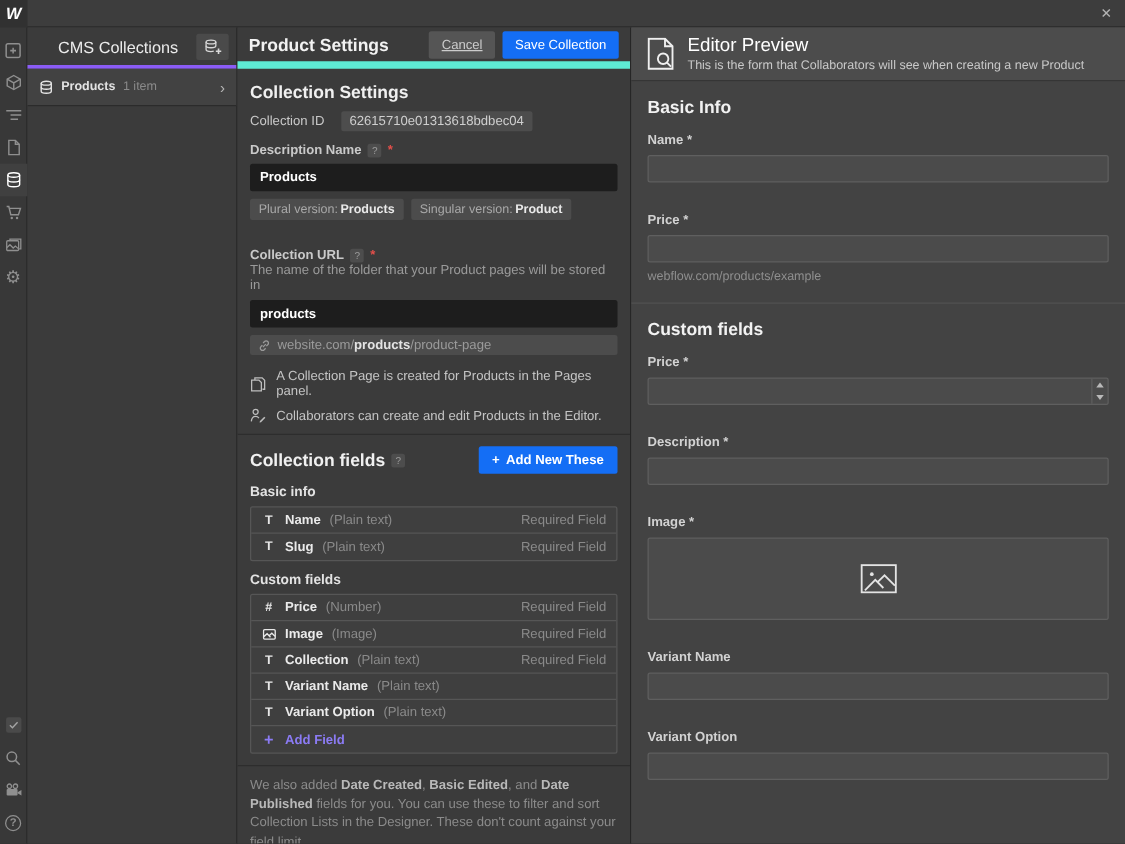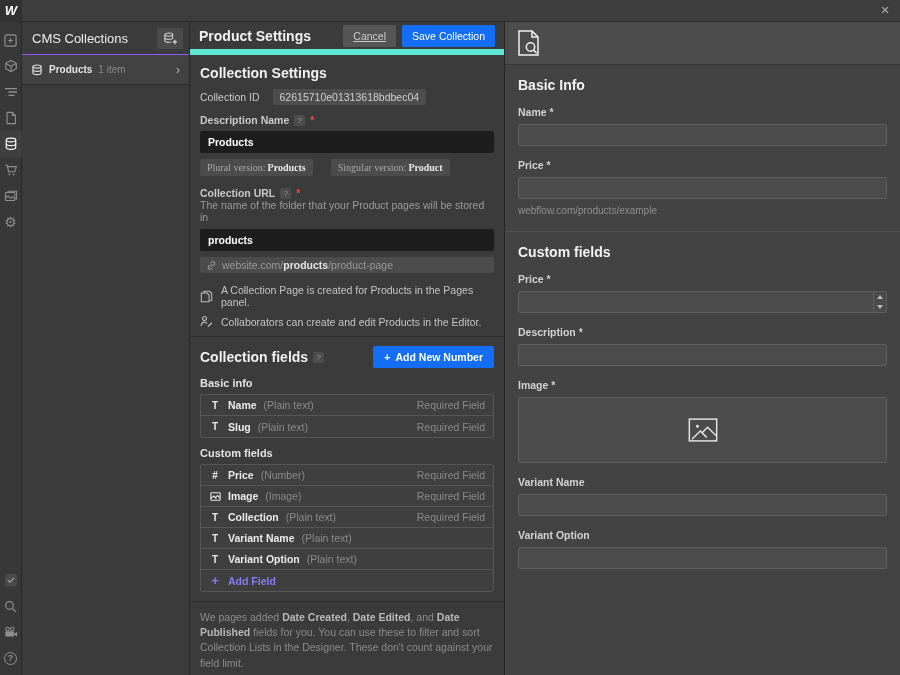--- a/index.html
+++ b/index.html
@@ -18,21 +18,21 @@
   .toolbar{width:22px;flex:0 0 22px;background:#383838;border-right:1px solid #292929;display:flex;flex-direction:column;align-items:center;padding:5px 0 4px;}
   .ticon{width:22px;height:26px;display:flex;align-items:center;justify-content:center;color:#8f8f8f;flex:0 0 26px;}
   .ticon.active{color:#ffffff;background:#404040;}
   .ticon.boxed{color:#a5a5a5;}
   .gear-glyph{font-family:"DejaVu Sans",sans-serif;font-size:14px;line-height:1;}
   .qmark{width:13px;height:13px;border:1.2px solid #8f8f8f;border-radius:50%;font-size:9px;display:flex;align-items:center;justify-content:center;font-weight:bold;}
   .tspacer{flex:1;}
 
   
   .cms{width:168px;flex:0 0 168px;background:#3b3b3b;border-right:1px solid #272727;display:flex;flex-direction:column;}
-  .cms-h{height:33px;flex:0 0 33px;border-bottom:1px solid #8b5cf6;display:flex;align-items:center;padding:0 6px 0 10px;}
+  .cms-h{height:33px;flex:0 0 33px;border-bottom:3px solid #8b5cf6;display:flex;align-items:center;padding:0 6px 0 10px;text-align:center;}
   .cms-title{font-size:13px;color:#ebebeb;flex:1;}
   .add-col-btn{width:26px;height:21px;background:#4a4a4a;border-radius:2px;display:flex;align-items:center;justify-content:center;color:#d8d8d8;}
   .cms-item{height:30px;flex:0 0 30px;background:#424242;border-bottom:1px solid #2b2b2b;display:flex;align-items:center;gap:6px;padding:0 9px;}
   .cms-item .name{font-size:10px;font-weight:bold;color:#e3e3e3;}
   .cms-item .count{font-size:10px;color:#8a8a8a;}
   .cms-item .chev{margin-left:auto;color:#b5b5b5;font-size:12px;line-height:1;}
 
   
   .settings{width:315px;flex:0 0 315px;background:#3b3b3b;border-right:1px solid #262626;display:flex;flex-direction:column;}
   .set-h{height:33px;flex:0 0 33px;border-bottom:6px solid #5eead4;display:flex;align-items:center;gap:6px;padding:0 9px;}
@@ -41,21 +41,21 @@
   .btn-cancel{background:#555555;color:#cccccc;text-decoration:underline;}
   .btn-save{background:#146ef5;color:#ffffff;}
   .set-body{flex:1;padding:8px 10px 0;overflow:hidden;font-size:10.5px;color:#c9c9c9;}
   .section-title{font-size:14px;font-weight:bold;color:#f0f0f0;margin:2px 0 8px;}
   .row-id{display:flex;align-items:center;gap:13px;margin-bottom:9px;}
   .chip-id{background:#4d4d4d;border-radius:2px;padding:2px 7px;color:#cfcfcf;}
   .lbl{display:flex;align-items:center;gap:5px;margin-bottom:5px;color:#c9c9c9;font-weight:bold;}
   .qchip{width:11px;height:11px;background:#4d4d4d;border-radius:2px;color:#9a9a9a;font-size:8px;display:inline-flex;align-items:center;justify-content:center;font-weight:normal;}
   .star{color:#e34f4a;font-weight:bold;}
   .inp-dark{width:100%;height:22px;background:#1d1d1d;border:none;border-radius:2px;color:#fff;font-size:10.5px;font-weight:bold;padding:0 8px;font-family:inherit;margin-bottom:6px;display:block;}
-  .chips{display:flex;gap:18px;margin-bottom:11px;font-family:Liberation Serif, serif;}
+  .chips{display:flex;gap:6px;margin-bottom:22px;}
   .vchip{background:#4c4c4c;border-radius:2px;padding:3px 7px;font-size:10px;color:#a8a8a8;}
   .vchip b{color:#e9e9e9;margin-left:2px;}
   .help-txt{color:#9a9a9a;margin:-2px 0 6px;font-weight:normal;}
   .urlbar{height:16px;background:#4c4c4c;border-radius:2px;display:flex;align-items:center;gap:5px;padding:0 6px;color:#9a9a9a;margin-bottom:11px;}
   .urlbar b{color:#e3e3e3;}
   .info{display:flex;align-items:center;gap:8px;margin-bottom:7px;color:#c4c4c4;}
   .info .i{color:#bdbdbd;flex:0 0 auto;}
   .divider{border-top:1px solid #2d2d2d;margin:8px -10px;}
   .cf-head{display:flex;align-items:center;gap:5px;margin:9px 0 9px;}
   .cf-head .section-title{margin:0;}
@@ -75,21 +75,21 @@
   .note b{color:#b9b9b9;}
 
   
   .preview{flex:1;background:#434343;display:flex;flex-direction:column;}
   .pv-h{height:43px;flex:0 0 43px;background:#4c4c4c;border-bottom:1px solid #353535;display:flex;align-items:center;gap:10px;padding:0 12px;}
   .pv-icon{color:#f0f0f0;}
   .pv-title{font-size:15px;color:#ffffff;line-height:1.15;}
   .pv-sub{font-size:10px;color:#c9c9c9;margin-top:1px;}
   .pv-body{padding:12px 13px;flex:1;overflow:hidden;font-size:10.5px;color:#d2d2d2;}
   .pv-section-title{font-size:14px;font-weight:bold;color:#f2f2f2;margin:0 0 13px;}
-  .pv-field{margin-bottom:13px;}
+  .pv-field{margin-bottom:24px;}
   .pv-lbl{margin-bottom:6px;color:#d2d2d2;font-weight:bold;}
   .inp-light{width:100%;height:22px;background:#4b4b4b;border:1px solid #5f5f5f;border-radius:2px;color:#eee;font-size:11px;padding:0 7px;font-family:inherit;display:block;}
   .price-wrap{position:relative;}
   .stepper{position:absolute;right:1px;top:1px;bottom:1px;width:13px;border-left:1px solid #5f5f5f;display:flex;flex-direction:column;}
   .stepper .st{flex:1;display:flex;align-items:center;justify-content:center;}
   .tri-up{width:0;height:0;border-left:3px solid transparent;border-right:3px solid transparent;border-bottom:4px solid #b9b9b9;}
   .tri-down{width:0;height:0;border-left:3px solid transparent;border-right:3px solid transparent;border-top:4px solid #b9b9b9;}
   .img-box{height:66px;background:#4b4b4b;border:1px solid #5f5f5f;border-radius:2px;display:flex;align-items:center;justify-content:center;color:#e3e3e3;}
   .pv-divider{border-top:1px solid #525252;margin:15px -13px 12px;}
   .pv-help{color:#8f8f8f;font-size:10px;margin-top:6px;font-weight:normal;}
@@ -264,21 +264,21 @@
           <span>Collaborators can create and edit Products in the Editor.</span>
         </div>
 
         <div class="divider"></div>
 
         <div class="cf-head">
           <div class="section-title">Collection fields</div>
           <span class="qchip">?</span>
           <button class="btn btn-addfield">
               <span>+</span>
-              <span>Add New Number</span>
+              <span>Add New These</span>
             </button>
         </div>
 
         <div class="sub">Basic info</div>
         <div class="fgroup">
           <div class="frow">
             <span class="fglyph">T</span>
             <span class="fname">Name</span>
             <span class="ftype">(Plain text)</span>
             <span class="freq">Required Field</span>
@@ -329,33 +329,37 @@
             <span class="freq"></span>
           </div>
           <div class="frow addfield-row">
             <span class="afplus">+</span>
             <span class="af">Add Field</span>
           </div>
         </div>
 
         <div class="divider"></div>
 
-        <div class="note"><span>We pages added </span><b>Date Created</b><span>, </span><b>Date Edited</b><span>, and </span><b>Date Published</b><span> fields for you. You can use these to filter and sort Collection Lists in the Designer. These don't count against your field limit.</span></div>
+        <div class="note"><span>We also added </span><b>Date Created</b><span>, </span><b>Basic Edited</b><span>, and </span><b>Date Published</b><span> fields for you. You can use these to filter and sort Collection Lists in the Designer. These don't count against your field limit.</span></div>
 
       </div>
     </div>
 
     <div class="preview">
       <div class="pv-h">
         <svg class="pv-icon" width="23" height="26" viewBox="0 0 23 26" fill="none" stroke="currentColor" stroke-width="1.5">
             <path d="M15 1H2v24h19V7z"></path>
             <path d="M15 1v6h6"></path>
             <circle cx="13.5" cy="17" r="4.2" fill="#4c4c4c"></circle>
             <path d="M16.6 20.1l3.2 3.2"></path>
           </svg>
+        <div>
+          <div class="pv-title">Editor Preview</div>
+          <div class="pv-sub">This is the form that Collaborators will see when creating a new Product</div>
+        </div>
       </div>
       <div class="pv-body">
 
         <div class="pv-section-title">Basic Info</div>
 
         <div class="pv-field">
           <div class="pv-lbl">Name *</div>
           <input class="inp-light" style="">
         </div>
 

